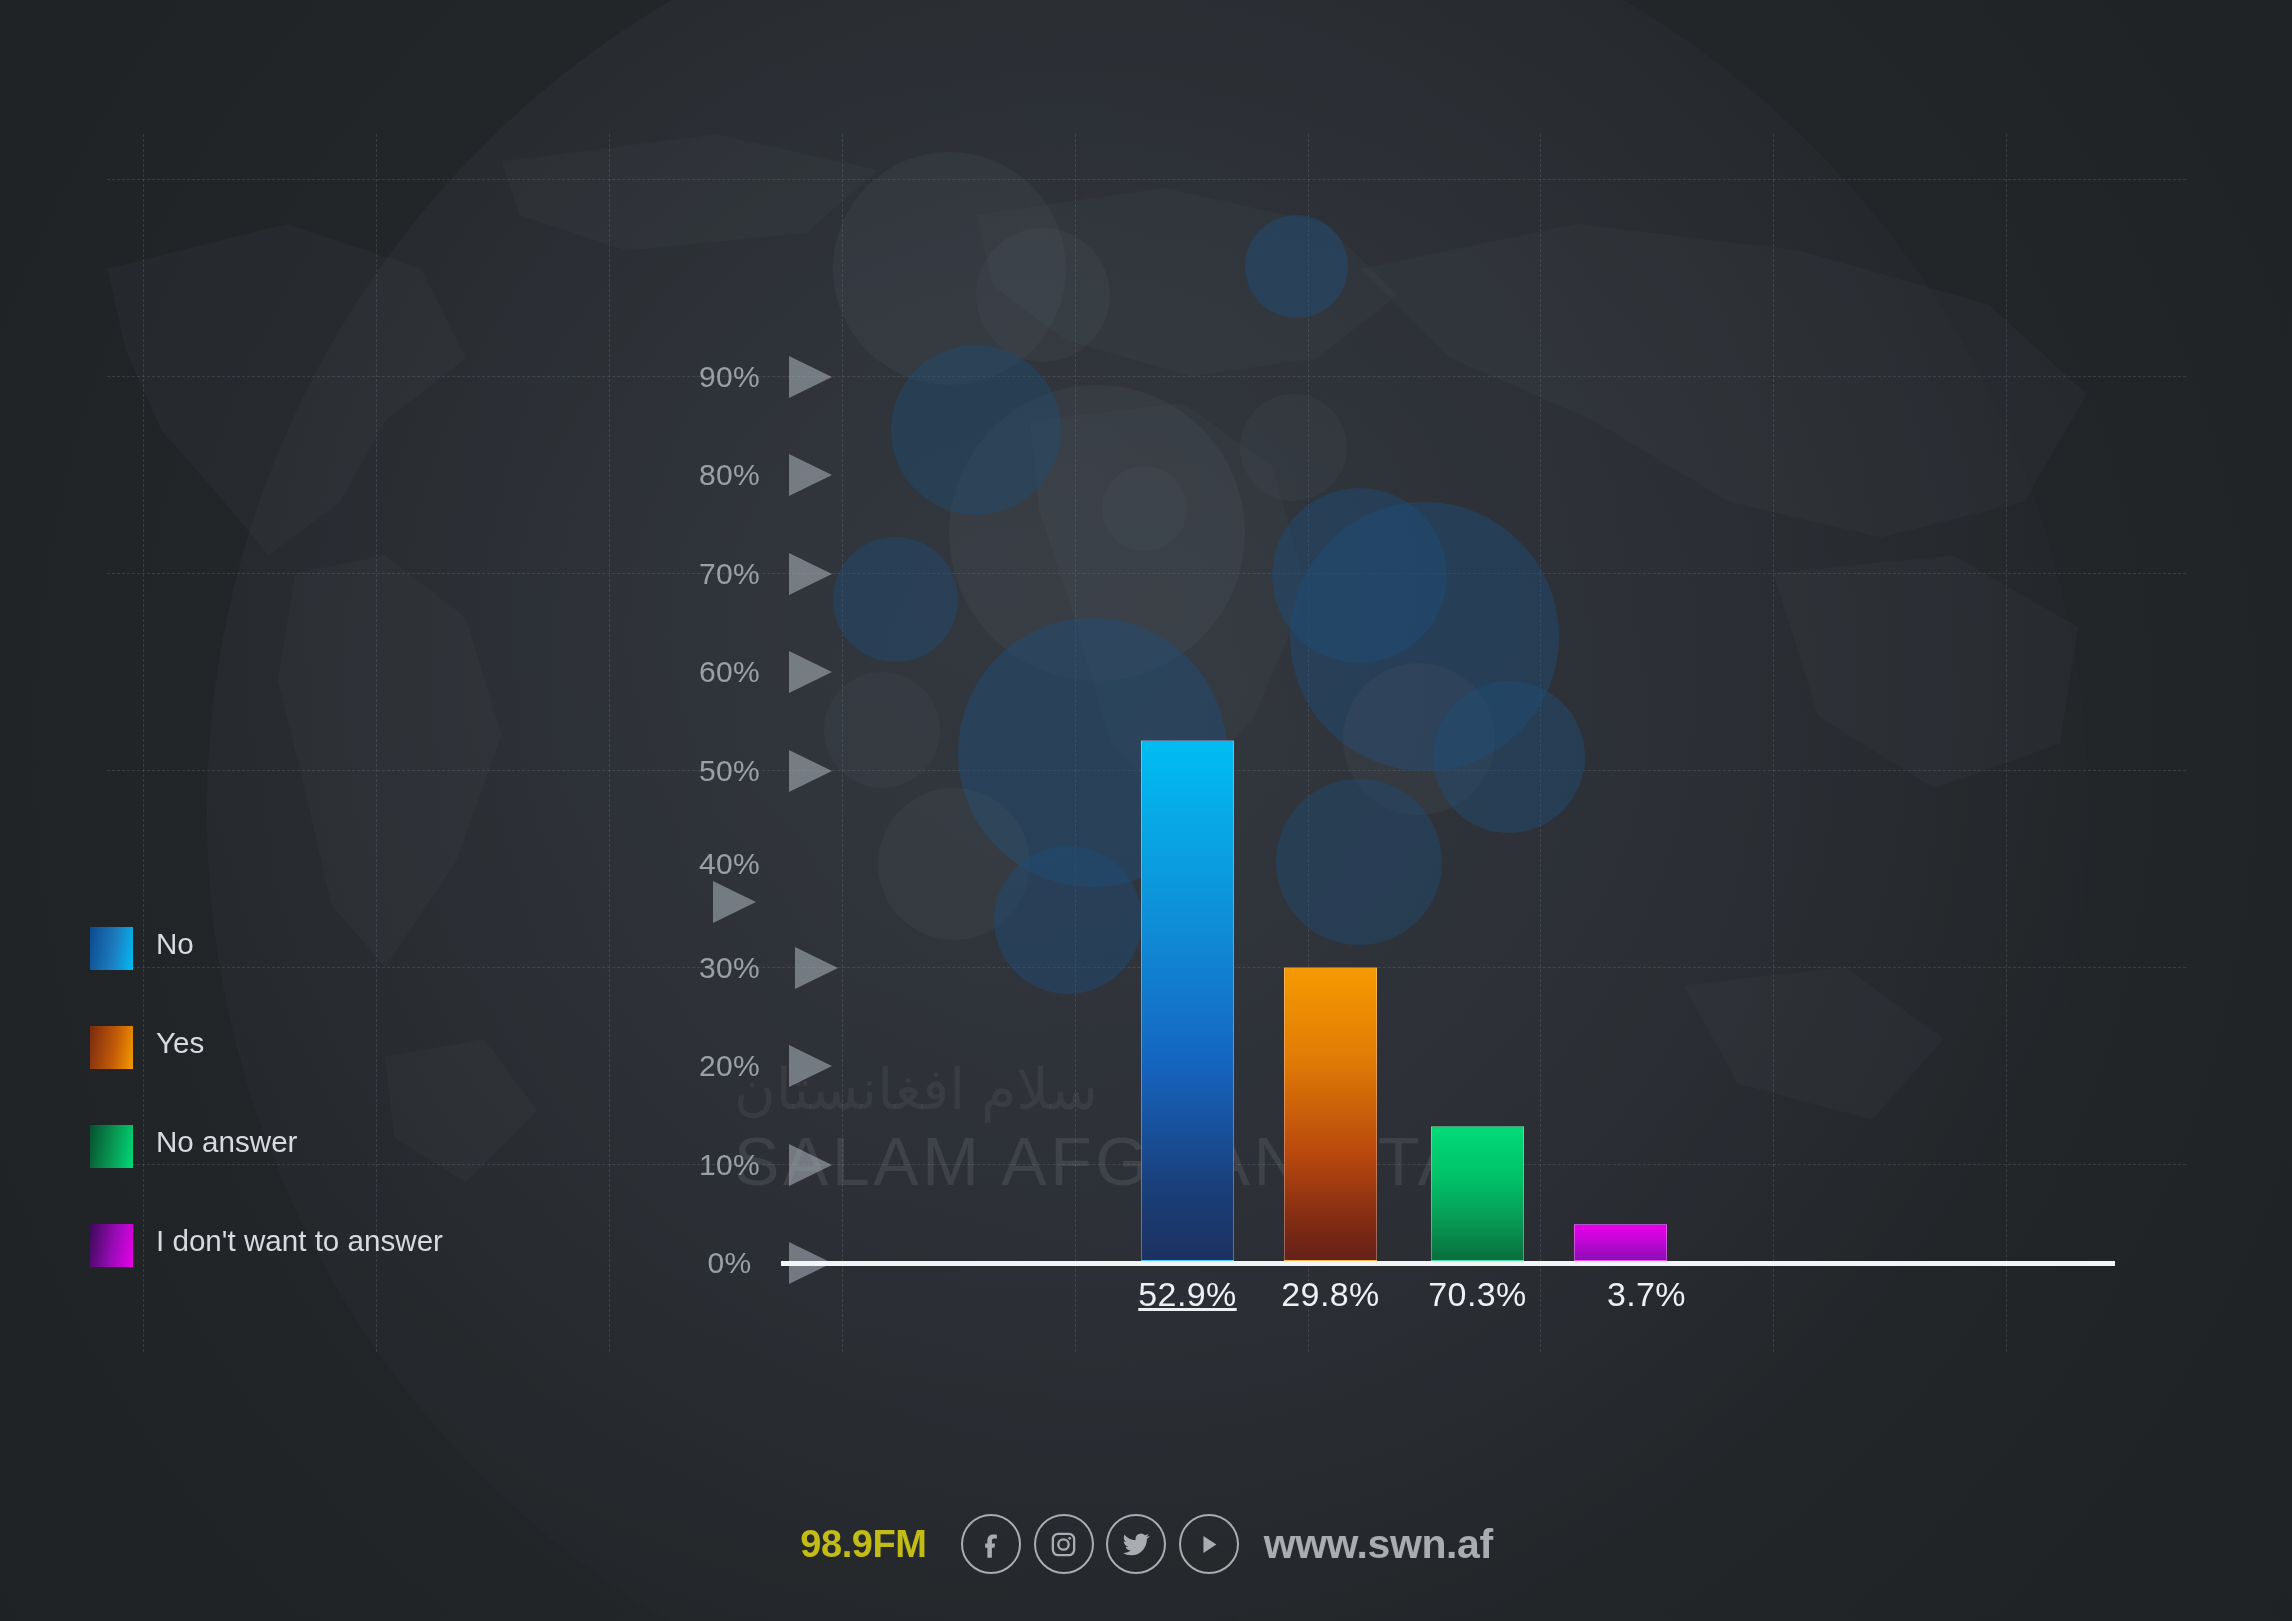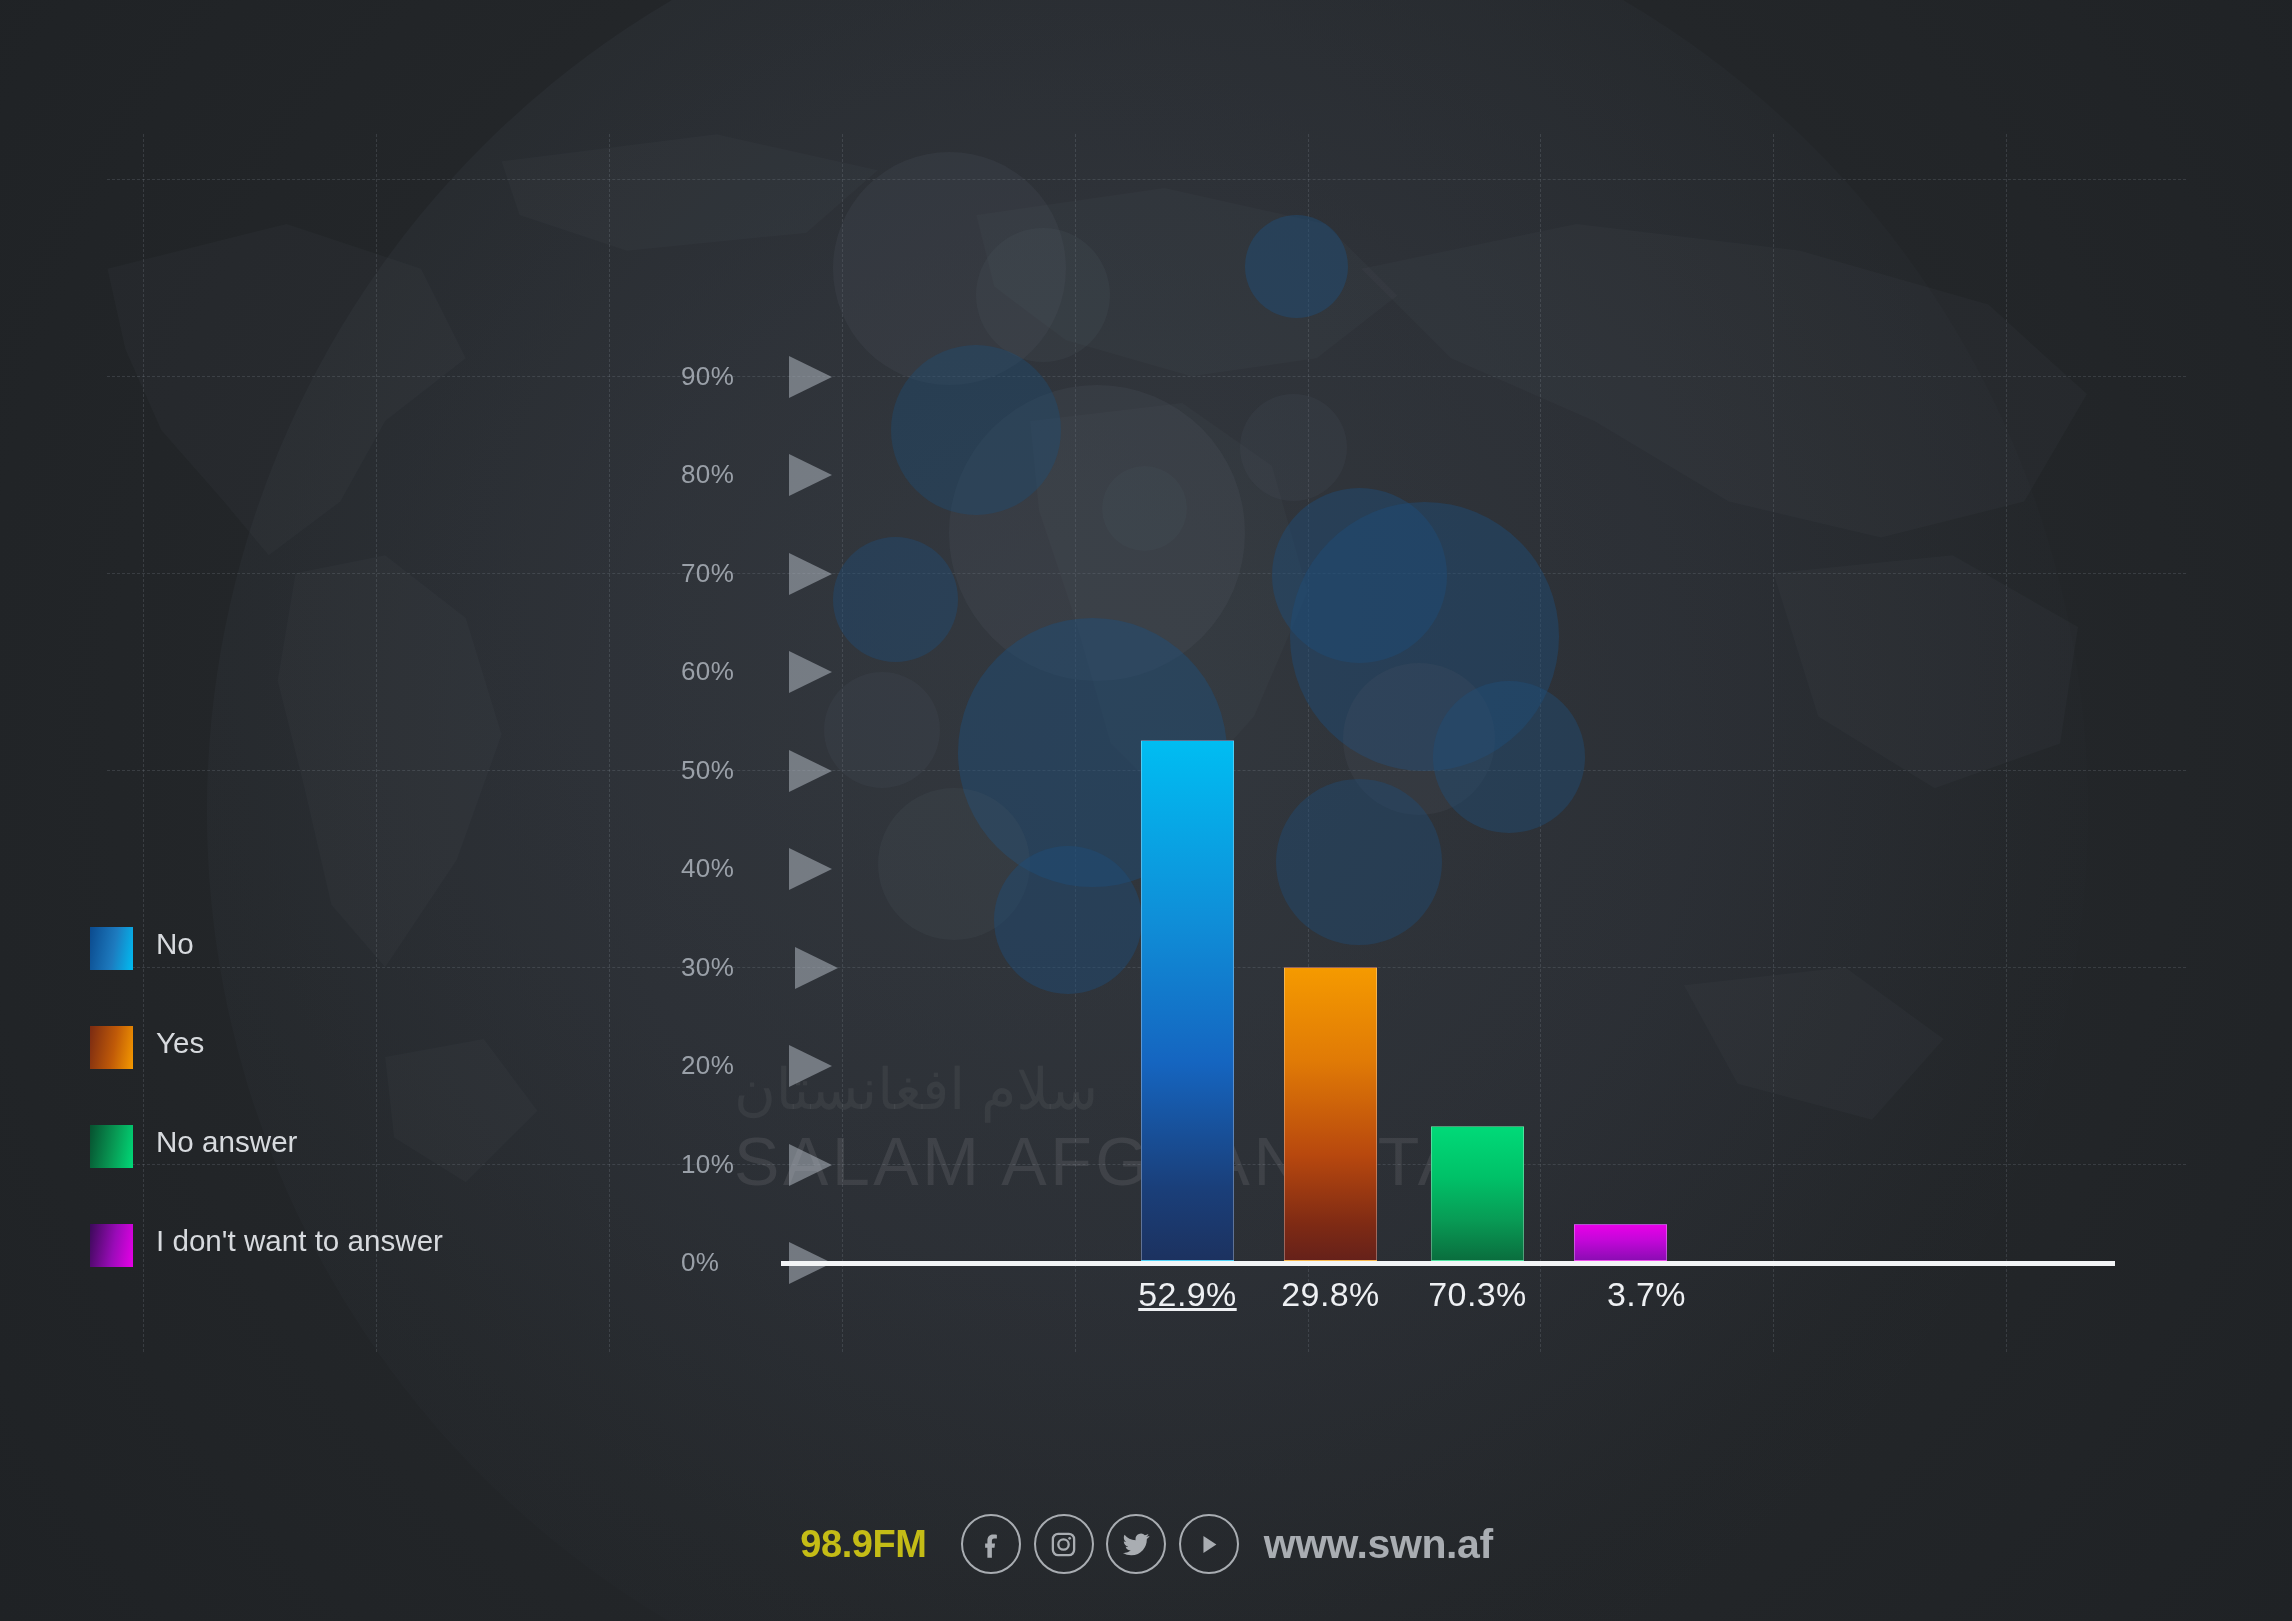--- a/index.html
+++ b/index.html
@@ -106,22 +106,22 @@
   
   .plot { position: absolute; left: 0; top: 0; width: 2293px; height: 1621px; }
   .ytick {
     position: absolute;
     display: flex;
     align-items: center;
     height: 43px;
   }
   .ytick-text {
     width: 97px;
-    text-align: left;
-    font-size: 26px;
+    text-align: center;
+    font-size: 30px;
     color: #9aa0a8;
     font-weight: 400;
     letter-spacing: 0.4px;
   }
   .ytick-arrow {
     margin-left: 10.7px;
     width: 0; height: 0;
     border-top: 21.5px solid transparent;
     border-bottom: 21.5px solid transparent;
     border-left: 43px solid rgba(175,182,192,0.55);
@@ -281,21 +281,21 @@
       <span class="ytick-arrow"></span>
     </div>
     <div class="ytick" style="left:681px; top:650px;">
       <span class="ytick-text">60%</span>
       <span class="ytick-arrow"></span>
     </div>
     <div class="ytick" style="left:681px; top:749px;">
       <span class="ytick-text">50%</span>
       <span class="ytick-arrow"></span>
     </div>
-    <div class="ytick" style="left:681px; top:847px;">
+    <div class="ytick" style="left:681px; top:847px;flex-direction:column;">
       <span class="ytick-text">40%</span>
       <span class="ytick-arrow"></span>
     </div>
     <div class="ytick" style="left:681px; top:946px;gap:6px;">
       <span class="ytick-text">30%</span>
       <span class="ytick-arrow"></span>
     </div>
     <div class="ytick" style="left:681px; top:1044px;">
       <span class="ytick-text">20%</span>
       <span class="ytick-arrow"></span>

